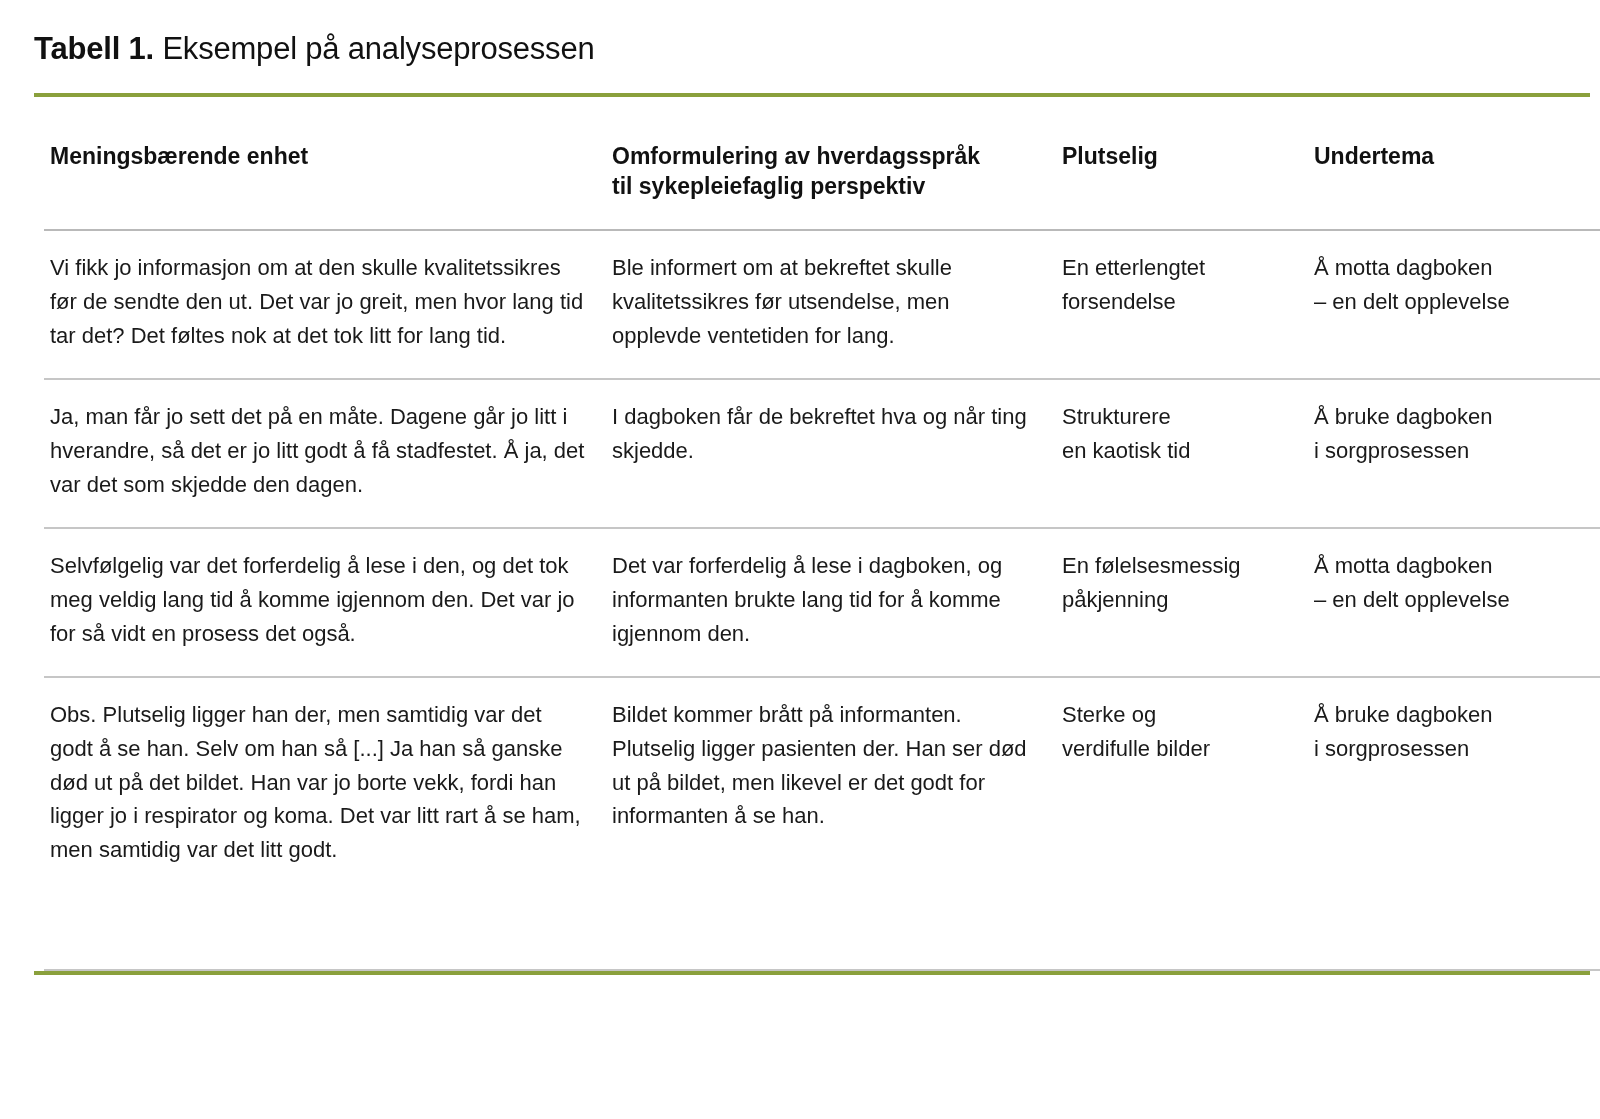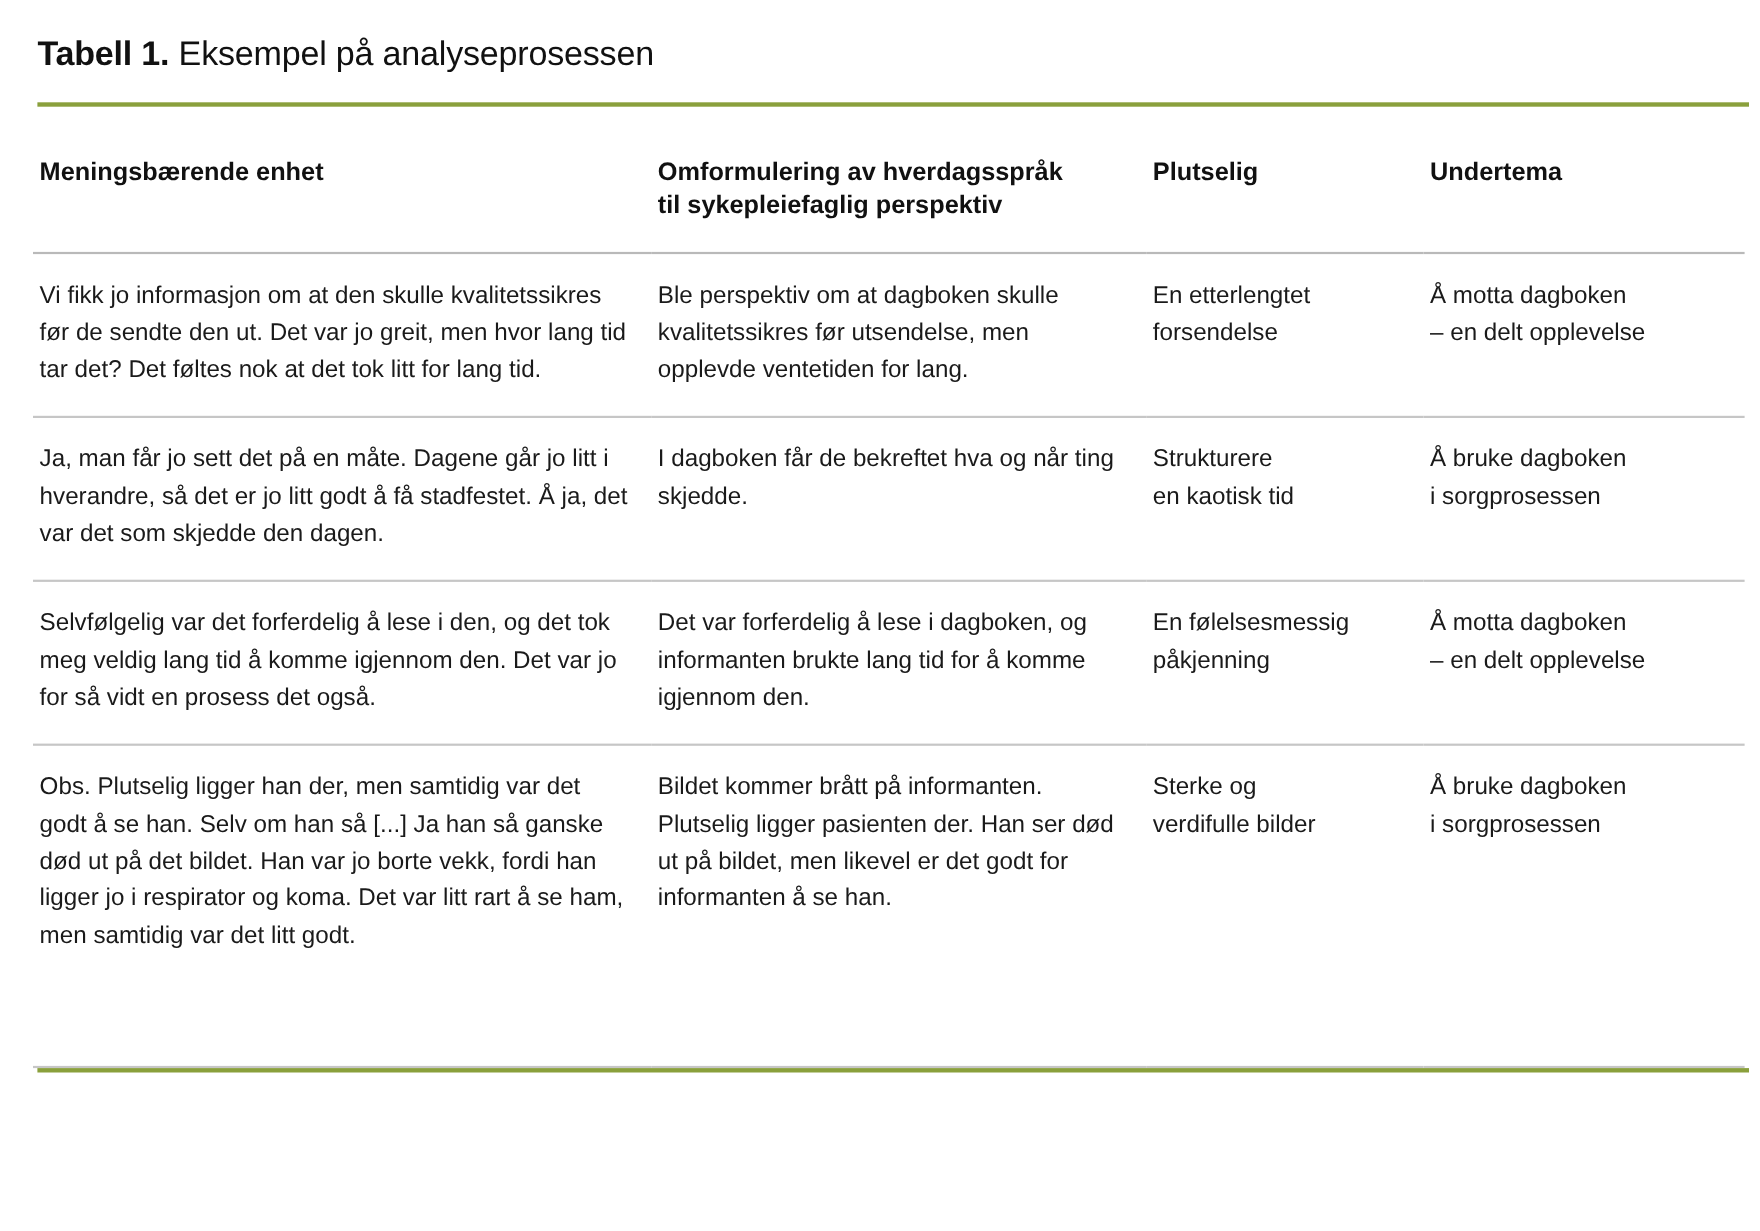--- a/index.html
+++ b/index.html
@@ -47,21 +47,21 @@
   }
   .rule-bottom {
     margin: 0 0 0 10px;
     width: 1556px;
     height: 4px;
     background: #8aa03c;
   }
 
   
   table.analysis {
-    margin-left: 6px;
+    margin-left: 20px;
     width: 1556px;
     border-collapse: collapse;
     table-layout: fixed;
   }
   table.analysis col.c1 { width: 562px; }
   table.analysis col.c2 { width: 450px; }
   table.analysis col.c3 { width: 252px; }
   table.analysis col.c4 { width: 292px; }
 
   table.analysis th {
@@ -116,21 +116,21 @@
       <tr>
         <th>Meningsbærende enhet</th>
         <th>Omformulering av hverdagsspråk<br>til sykepleiefaglig perspektiv</th>
         <th>Plutselig</th>
         <th>Undertema</th>
       </tr>
     </thead>
     <tbody>
       <tr class="data-row">
         <td>Vi fikk jo informasjon om at den skulle kvalitetssikres før de sendte den ut. Det var jo greit, men hvor lang tid tar det? Det føltes nok at det tok litt for lang tid.</td>
-        <td>Ble perspektiv om at dagboken skulle kvalitetssikres før utsendelse, men opplevde ventetiden for lang.</td>
+        <td>Ble informert om at bekreftet skulle kvalitetssikres før utsendelse, men opplevde ventetiden for lang.</td>
         <td>En etterlengtet<br>forsendelse</td>
         <td>Å motta dagboken<br>– en delt opplevelse</td>
       </tr>
       <tr class="data-row">
         <td>Ja, man får jo sett det på en måte. Dagene går jo litt i hverandre, så det er jo litt godt å få stadfestet. Å ja, det var det som skjedde den dagen.</td>
         <td>I dagboken får de bekreftet hva og når ting skjedde.</td>
         <td>Strukturere<br>en kaotisk tid</td>
         <td>Å bruke dagboken<br>i sorgprosessen</td>
       </tr>
       <tr class="data-row">

